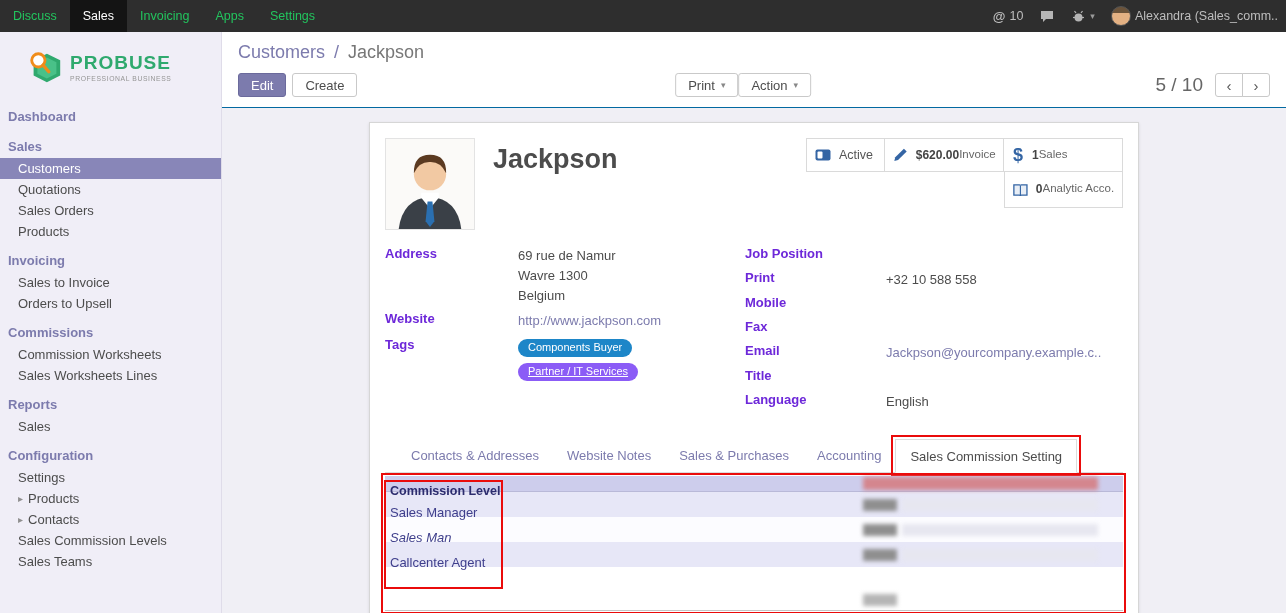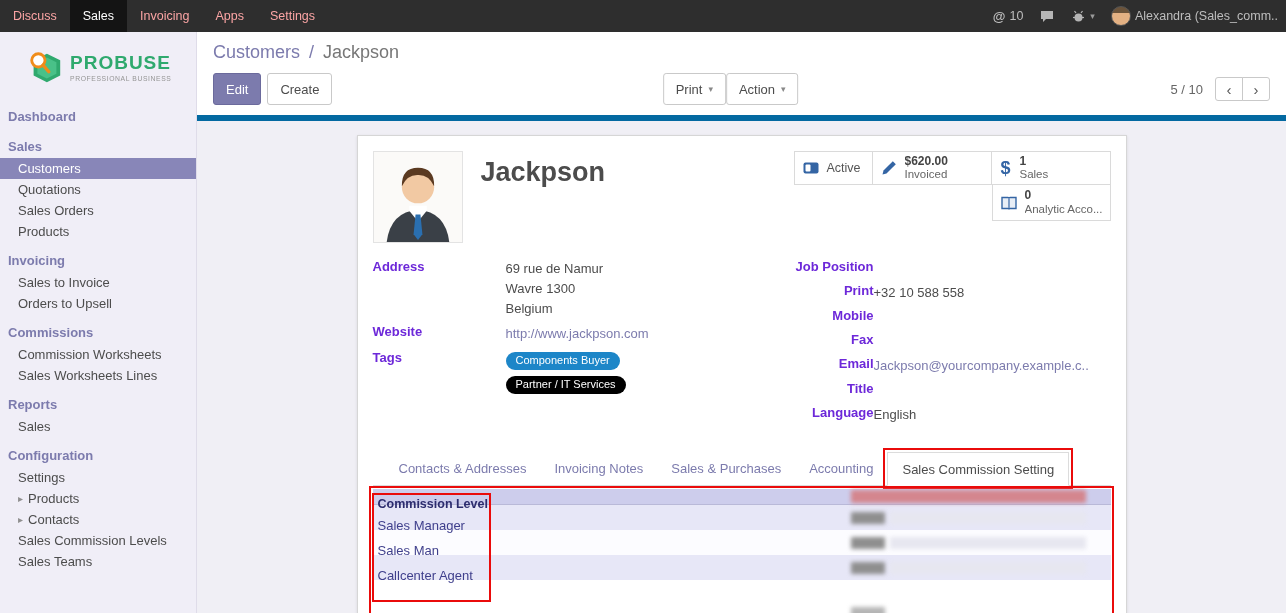--- a/index.html
+++ b/index.html
@@ -5,104 +5,104 @@
   * { box-sizing: border-box; }
   html,body { margin:0; padding:0; }
   body {
     width:1286px; height:613px; overflow:hidden;
     font-family:"Liberation Sans", sans-serif;
     background:#fff; color:#4c4c4c;
   }
   
   .topbar { height:32px; background:#2e2e2e; color:#c9c9c9; display:flex; align-items:stretch; font-size:12.5px; }
   .topbar-menus { display:flex; }
-  .tmenu { display:flex; align-items:center; padding:0 13px; color:#fca5a5; cursor:pointer; }
+  .tmenu { display:flex; align-items:center; padding:0 13px; color:#22c55e; cursor:pointer; }
   .tmenu.active { background:#141414; color:#fff; }
   .topbar-right { margin-left:auto; display:flex; align-items:center; gap:16px; padding-right:8px; }
   .tb-item { display:flex; align-items:center; gap:4px; cursor:pointer; color:#bdbdbd; }
   .at { font-weight:bold; font-size:13px; }
   .tb-avatar { width:20px; height:20px; border-radius:50%; flex:none;
     background:linear-gradient(#6b533a 0 32%, #e4b183 32% 100%); border:1px solid #555; }
   .uname { white-space:nowrap; overflow:hidden; max-width:150px; }
   .caret { font-size:9px; color:#9a9a9a; }
   
   .app { display:flex; height:581px; }
   
-  .sidebar { width:197px; flex:none; background:#f0eef7; border-right:1px solid #dfdce9; overflow:hidden; }
+  .sidebar { width:222px; flex:none; background:#f0eef7; border-right:1px solid #dfdce9; overflow:hidden; }
   .logo { display:flex; align-items:center; gap:6px; padding:16px 6px 12px 26px; cursor:pointer; }
   .brand { color:#2fa96e; font-weight:bold; font-size:19px; letter-spacing:1px; line-height:1; }
   .tagline { color:#959595; font-size:6.8px; letter-spacing:.6px; margin-top:3px; }
   .menu { margin-top:2px; }
   .menu-heading { color:#7c7bad; font-weight:bold; font-size:13px; padding:4px 8px; margin-top:7px; cursor:pointer; }
   .menu-item { font-size:13px; color:#4c4c4c; padding:3px 8px 3px 18px; line-height:15px; cursor:pointer; display:flex; align-items:center; gap:5px; }
   .menu-item.selected { background:#8886b8; color:#fff; }
   .caret-right { color:#8f8f8f; font-size:10px; line-height:1; }
   
   .main { flex:1; display:flex; flex-direction:column; background:#f0eff5; min-width:0; }
-  .control-panel { background:#fff; border-bottom:6px solid #0369a1; padding:8px 16px 10px; }
+  .control-panel { background:#fff; border-bottom:1px solid #0369a1; padding:8px 16px 10px; }
   .breadcrumb { font-size:18px; margin:2px 0 10px; }
   .bc-link { color:#7c7bad; cursor:pointer; text-decoration:none; }
   .bc-sep { color:#7c7bad; margin:0 4px; }
   .bc-cur { color:#777; }
   .cp-row { display:flex; align-items:center; position:relative; }
   .btn { font-size:13px; padding:4px 12px; border:1px solid #c9c9c9; border-radius:3px; background:#fff;
-         color:#4c4c4c; cursor:pointer; display:inline-flex; align-items:center; gap:6px; height:32px; font-family:inherit; }
+         color:#4c4c4c; cursor:pointer; display:inline-flex; align-items:center; gap:6px; height:24px; font-family:inherit; }
   .btn-primary { background:#7c7bad; border-color:#6b6a9c; color:#fff; }
   .cp-left { display:flex; gap:6px; }
   .cp-center { position:absolute; left:50%; transform:translateX(-58%); display:flex; gap:0; }
   .dd-caret { font-size:9px; color:#888; }
   .cp-right { margin-left:auto; display:flex; align-items:center; gap:12px; }
-  .pager-text { font-size:13px; color:#666; }
+  .pager-text { font-size:19px; color:#666; }
   .pager-btns { display:inline-flex; }
   .pbtn { width:28px; height:24px; border:1px solid #c9c9c9; background:#fff; color:#555; cursor:pointer;
           font-size:15px; line-height:1; padding:0; font-family:inherit; }
   .pbtn:first-child { border-radius:3px 0 0 3px; }
   .pbtn:last-child { border-radius:0 3px 3px 0; margin-left:-1px; }
   
   .content { flex:1; overflow:hidden; padding-top:14px; }
   .card { width:770px; margin:0 auto; background:#fff; border:1px solid #d6d6d6;
           box-shadow:0 1px 3px rgba(0,0,0,.1); padding:15px 15px 6px; }
   .card-head { display:flex; align-items:flex-start; }
   .avatar-box { width:90px; height:92px; border:1px solid #e3e3e3; background:#fff; flex:none;
                 display:flex; align-items:center; justify-content:center; overflow:hidden; }
   .rec-title { font-size:27px; font-weight:bold; color:#4c4c4c; margin:6px 0 0 18px; flex:1; }
   .stat-grid { display:grid; grid-template-columns:repeat(3,119px); margin-left:auto; }
   .stat-btn { border:1px solid #dadada; background:#fff; height:34px; display:flex; align-items:center;
               gap:7px; padding:0 7px; cursor:pointer; font-family:inherit; font-size:11.5px; color:#666; text-align:left;margin-left:40px; }
   .stat-btn + .stat-btn { margin-left:-1px; }
   .stat-btn.analytic { grid-column:3; margin-left:0; margin-top:-1px; height:37px; }
-  .stat-text { display:flex; flex-direction:column; overflow:hidden; }
+  .stat-text { display:flex; overflow:hidden; }
   .stat-value { font-weight:bold; color:#444; font-size:12px; line-height:1.2; }
   .stat-label { font-size:11.5px; color:#666; line-height:1.2; white-space:nowrap; overflow:hidden; }
   .stat-single { font-size:12.5px; color:#555; }
   .dollar-glyph { color:#3465a4; font-size:18px; font-weight:bold; width:14px; text-align:center; }
   
   .fields { display:flex; margin-top:16px; font-size:13px; }
   .fcol-left { width:360px; flex:none; }
   .fcol-right { flex:1; }
   .frow { display:flex; margin-bottom:5px; min-height:19px; }
   .flabel { width:133px; flex:none; font-weight:bold; color:#6d28d9; }
-  .fcol-right .flabel { width:141px;text-align:right; }
+  .fcol-right .flabel { width:141px; }
   .fvalue { flex:1; color:#4c4c4c; line-height:1.55; }
   .link { color:#7c7bad; text-decoration:none; cursor:pointer; }
   .badge { display:inline-block; border-radius:10px; color:#fff; font-size:11px; padding:2px 10px 3px; margin:0 5px 4px 0; line-height:1.2; }
   .badge.blue { background:#1d86c8; }
-  .badge.purple { background:#000000; }
+  .badge.purple { background:#8b5cf6;text-decoration:underline; }
   
   .tabs { display:flex; margin-top:22px; border-bottom:1px solid #dcdcdc; padding-left:12px; }
   .tab { font-size:13px; color:#7c7bad; padding:9px 14px 8px; cursor:pointer; margin-bottom:-1px; }
   .tab.active { background:#fff; border:1px solid #dcdcdc; border-bottom-color:#fff; color:#4c4c4c; }
   .tab.annot { outline:2px solid #ea0b0b; outline-offset:2px; }
   
   .table-zone { padding:3px 0 8px; }
   .tz-inner { position:relative; }
   .trow { display:flex; align-items:center; height:25px; font-size:13px; }
   .trow.header { height:16px; background:#cdcdec; border-bottom:1px solid #b9b9d8; }
   .trow.odd { background:#e7e7f7; }
-  .trow.even { background:#fcfcff; }
+  .trow.even { background:#fcfcff;font-style:italic; }
   .trow.blank { height:22px; background:#fff; }
   .trow.footer { height:22px; background:#fff; border-bottom:1px solid #c4c4c4; }
   .tcol1 { width:478px; flex:none; padding-left:5px; color:#3f3f8c; overflow:hidden; white-space:nowrap;margin-top:15px; }
   .tcol1.th { font-weight:bold; color:#2c2c6e; font-size:12.5px; }
   .tcol2 { flex:1; display:flex; align-items:center; }
   .redact { filter:blur(2px); border-radius:1px; }
   .redact-sm { width:34px; height:12px; background:#8f8f8f; }
   .redact-sm.dim { background:#b5b5b5; }
   .redact-lg { width:196px; height:12px; background:#e7e7f0; margin-left:5px; }
   .redact-pink { width:235px; height:13px; background:#d4868e; }
@@ -325,21 +325,21 @@
             </div>
             <div class="frow">
               <div class="flabel">Language</div>
               <div class="fvalue">English</div>
             </div>
           </div>
         </div>
 
         <div class="tabs">
           <div class="tab">Contacts &amp; Addresses</div>
-          <div class="tab">Invoicing Notes</div>
+          <div class="tab">Website Notes</div>
           <div class="tab">Sales &amp; Purchases</div>
           <div class="tab">Accounting</div>
           <div class="tab active annot">Sales Commission Setting</div>
         </div>
 
         <div class="table-zone">
           <div class="tz-inner">
             <div class="trow header">
               <div class="tcol1 th">Commission Level</div>
               <div class="tcol2">

